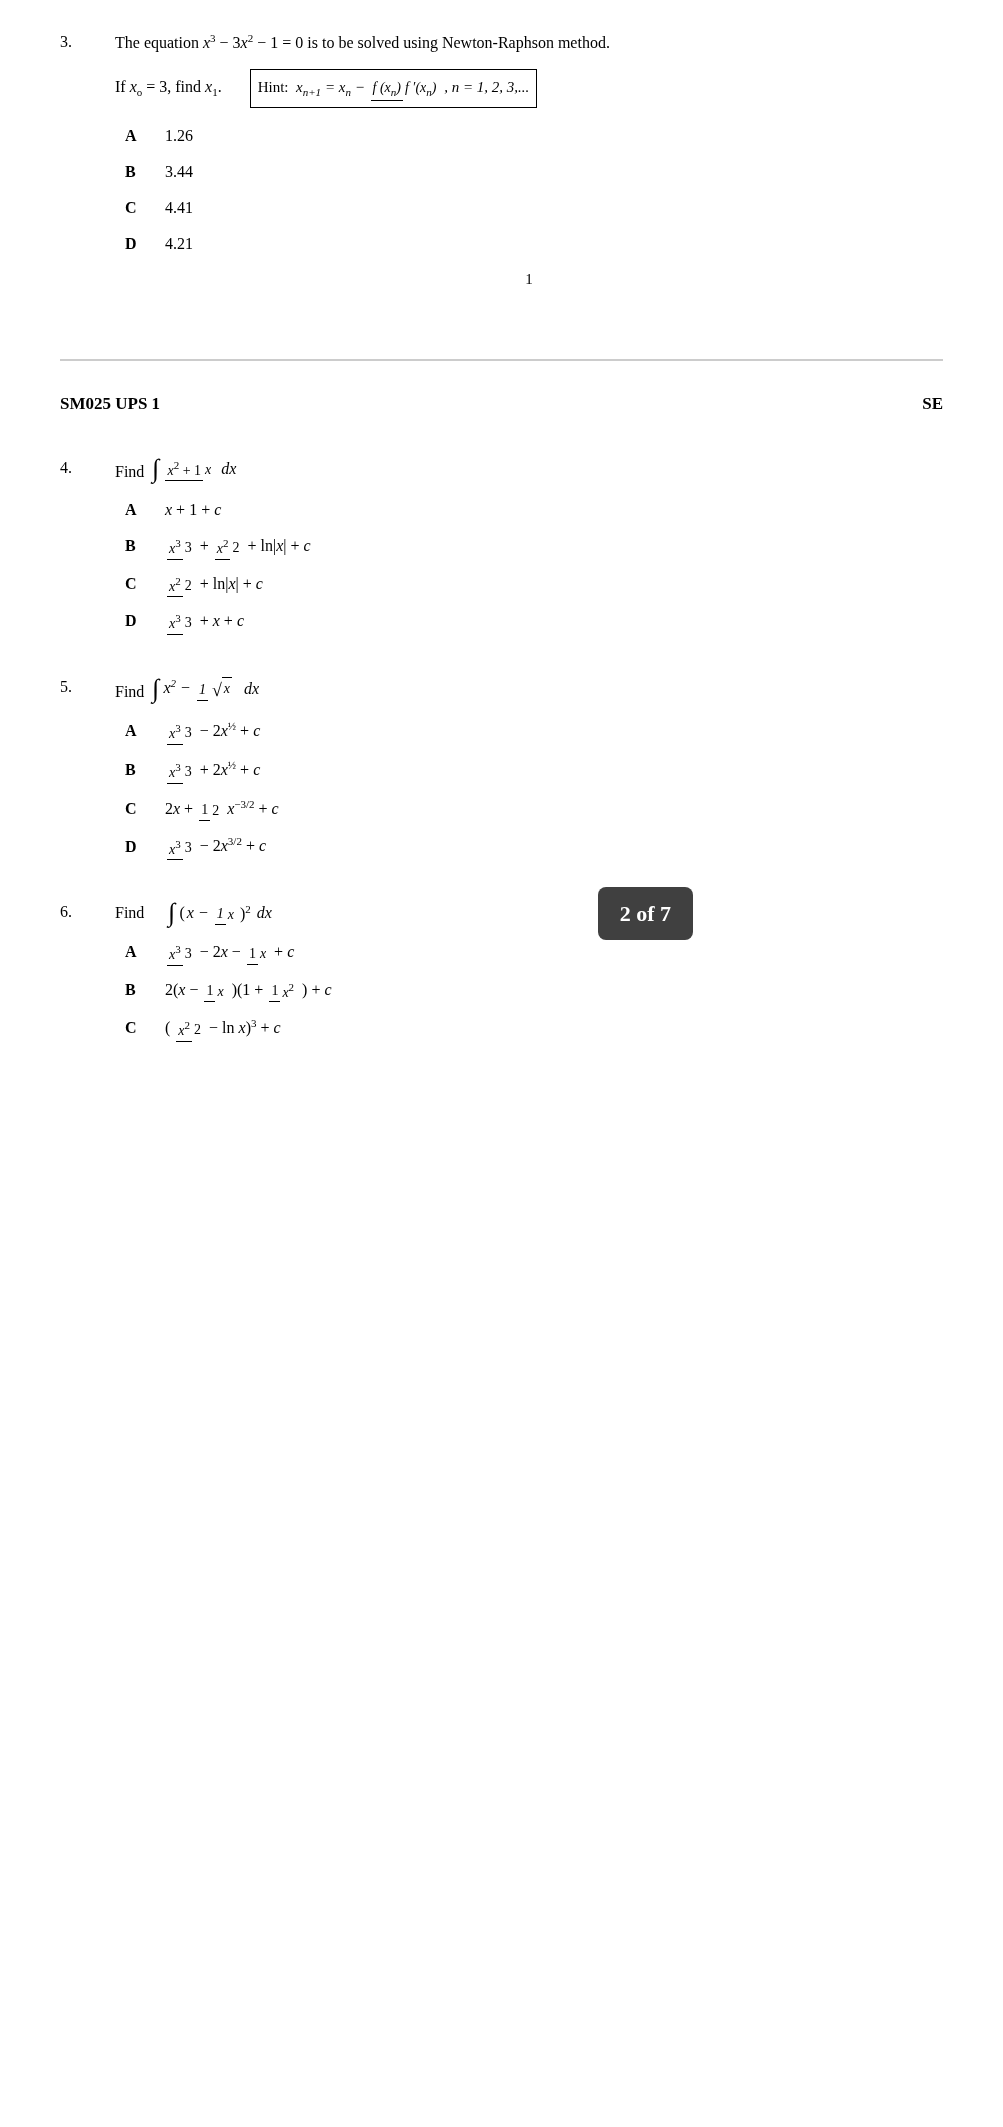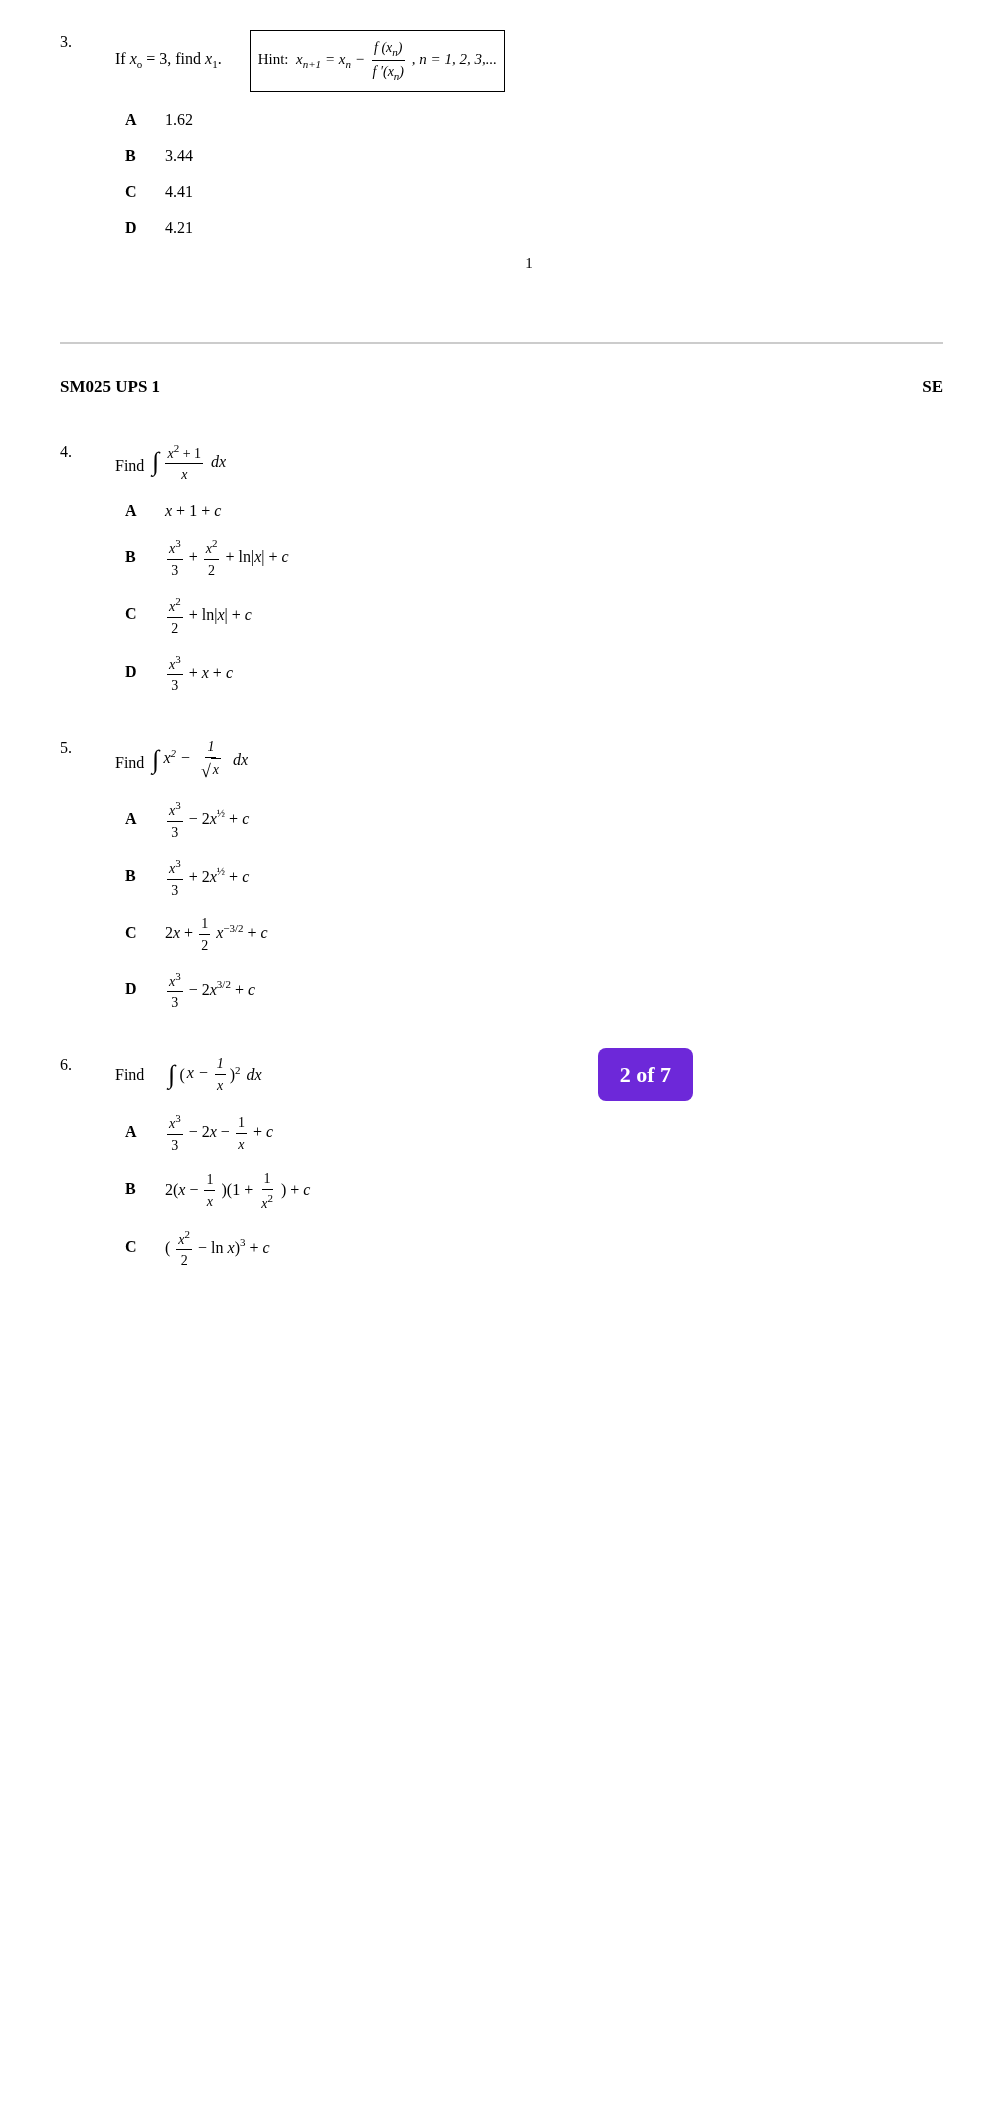--- a/index.html
+++ b/index.html
@@ -76,38 +76,37 @@
     .hint-box {
       display: inline-block;
       border: 1px solid #000;
       padding: 6px 7px;
       font-size: 15px;
       margin-left: 24px;
       vertical-align: middle;
     }
     .frac {
       display: inline-flex;
-      flex-direction: column;
       align-items: center;
       vertical-align: middle;
       font-size: 14px;
       margin: 0 2px;
     }
     .frac .num {
       border-bottom: 1px solid #000;
       padding: 0 2px;
       text-align: center;
     }
     .frac .den {
       padding: 0 2px;
       text-align: right;
     }
     .badge {
       display: inline-block;
-      background: #6d28d9;
+      background: #404040;
       color: #fff;
       font-size: 22px;
       font-weight: bold;
       border-radius: 8px;
       padding: 10px 22px;
       position: absolute;
       right: 250px;
       margin-left: 45px;
     }
     sup { font-size: 11px; vertical-align: super; }
@@ -139,38 +138,41 @@
   </style>
 </head>
 <body>
 
 <div class="page">
 
   <div class="section-top">
     <div class="question-block">
       <div class="q-number">3.</div>
       <div class="q-content">
+        <div class="q-text">
+          <span>The equation <i>x</i><sup>3</sup> − 3<i>x</i><sup>2</sup> − 1 = 0 is to be solved using Newton-Raphson method.</span>
+        </div>
         <div class="q-text" style="margin-bottom: 16px;">
           <span>If <i>x</i><sub>o</sub> = 3, find <i>x</i><sub>1</sub>.</span>
           <span class="hint-box">
             <span>Hint:&nbsp;</span>
             <i>
               x<sub>n+1</sub> = x<sub>n</sub> −
               <span class="frac">
                 <span class="num">f (x<sub>n</sub>)</span>
                 <span class="den">f ′(x<sub>n</sub>)</span>
               </span>
               , n = 1, 2, 3,...
             </i>
           </span>
         </div>
         <div class="options">
           <div class="option-row">
             <span class="opt-label">A</span>
-            <span class="opt-value">1.62</span>
+            <span class="opt-value">1.26</span>
           </div>
           <div class="option-row">
             <span class="opt-label">B</span>
             <span class="opt-value">3.44</span>
           </div>
           <div class="option-row">
             <span class="opt-label">C</span>
             <span class="opt-value">4.41</span>
           </div>
           <div class="option-row">

